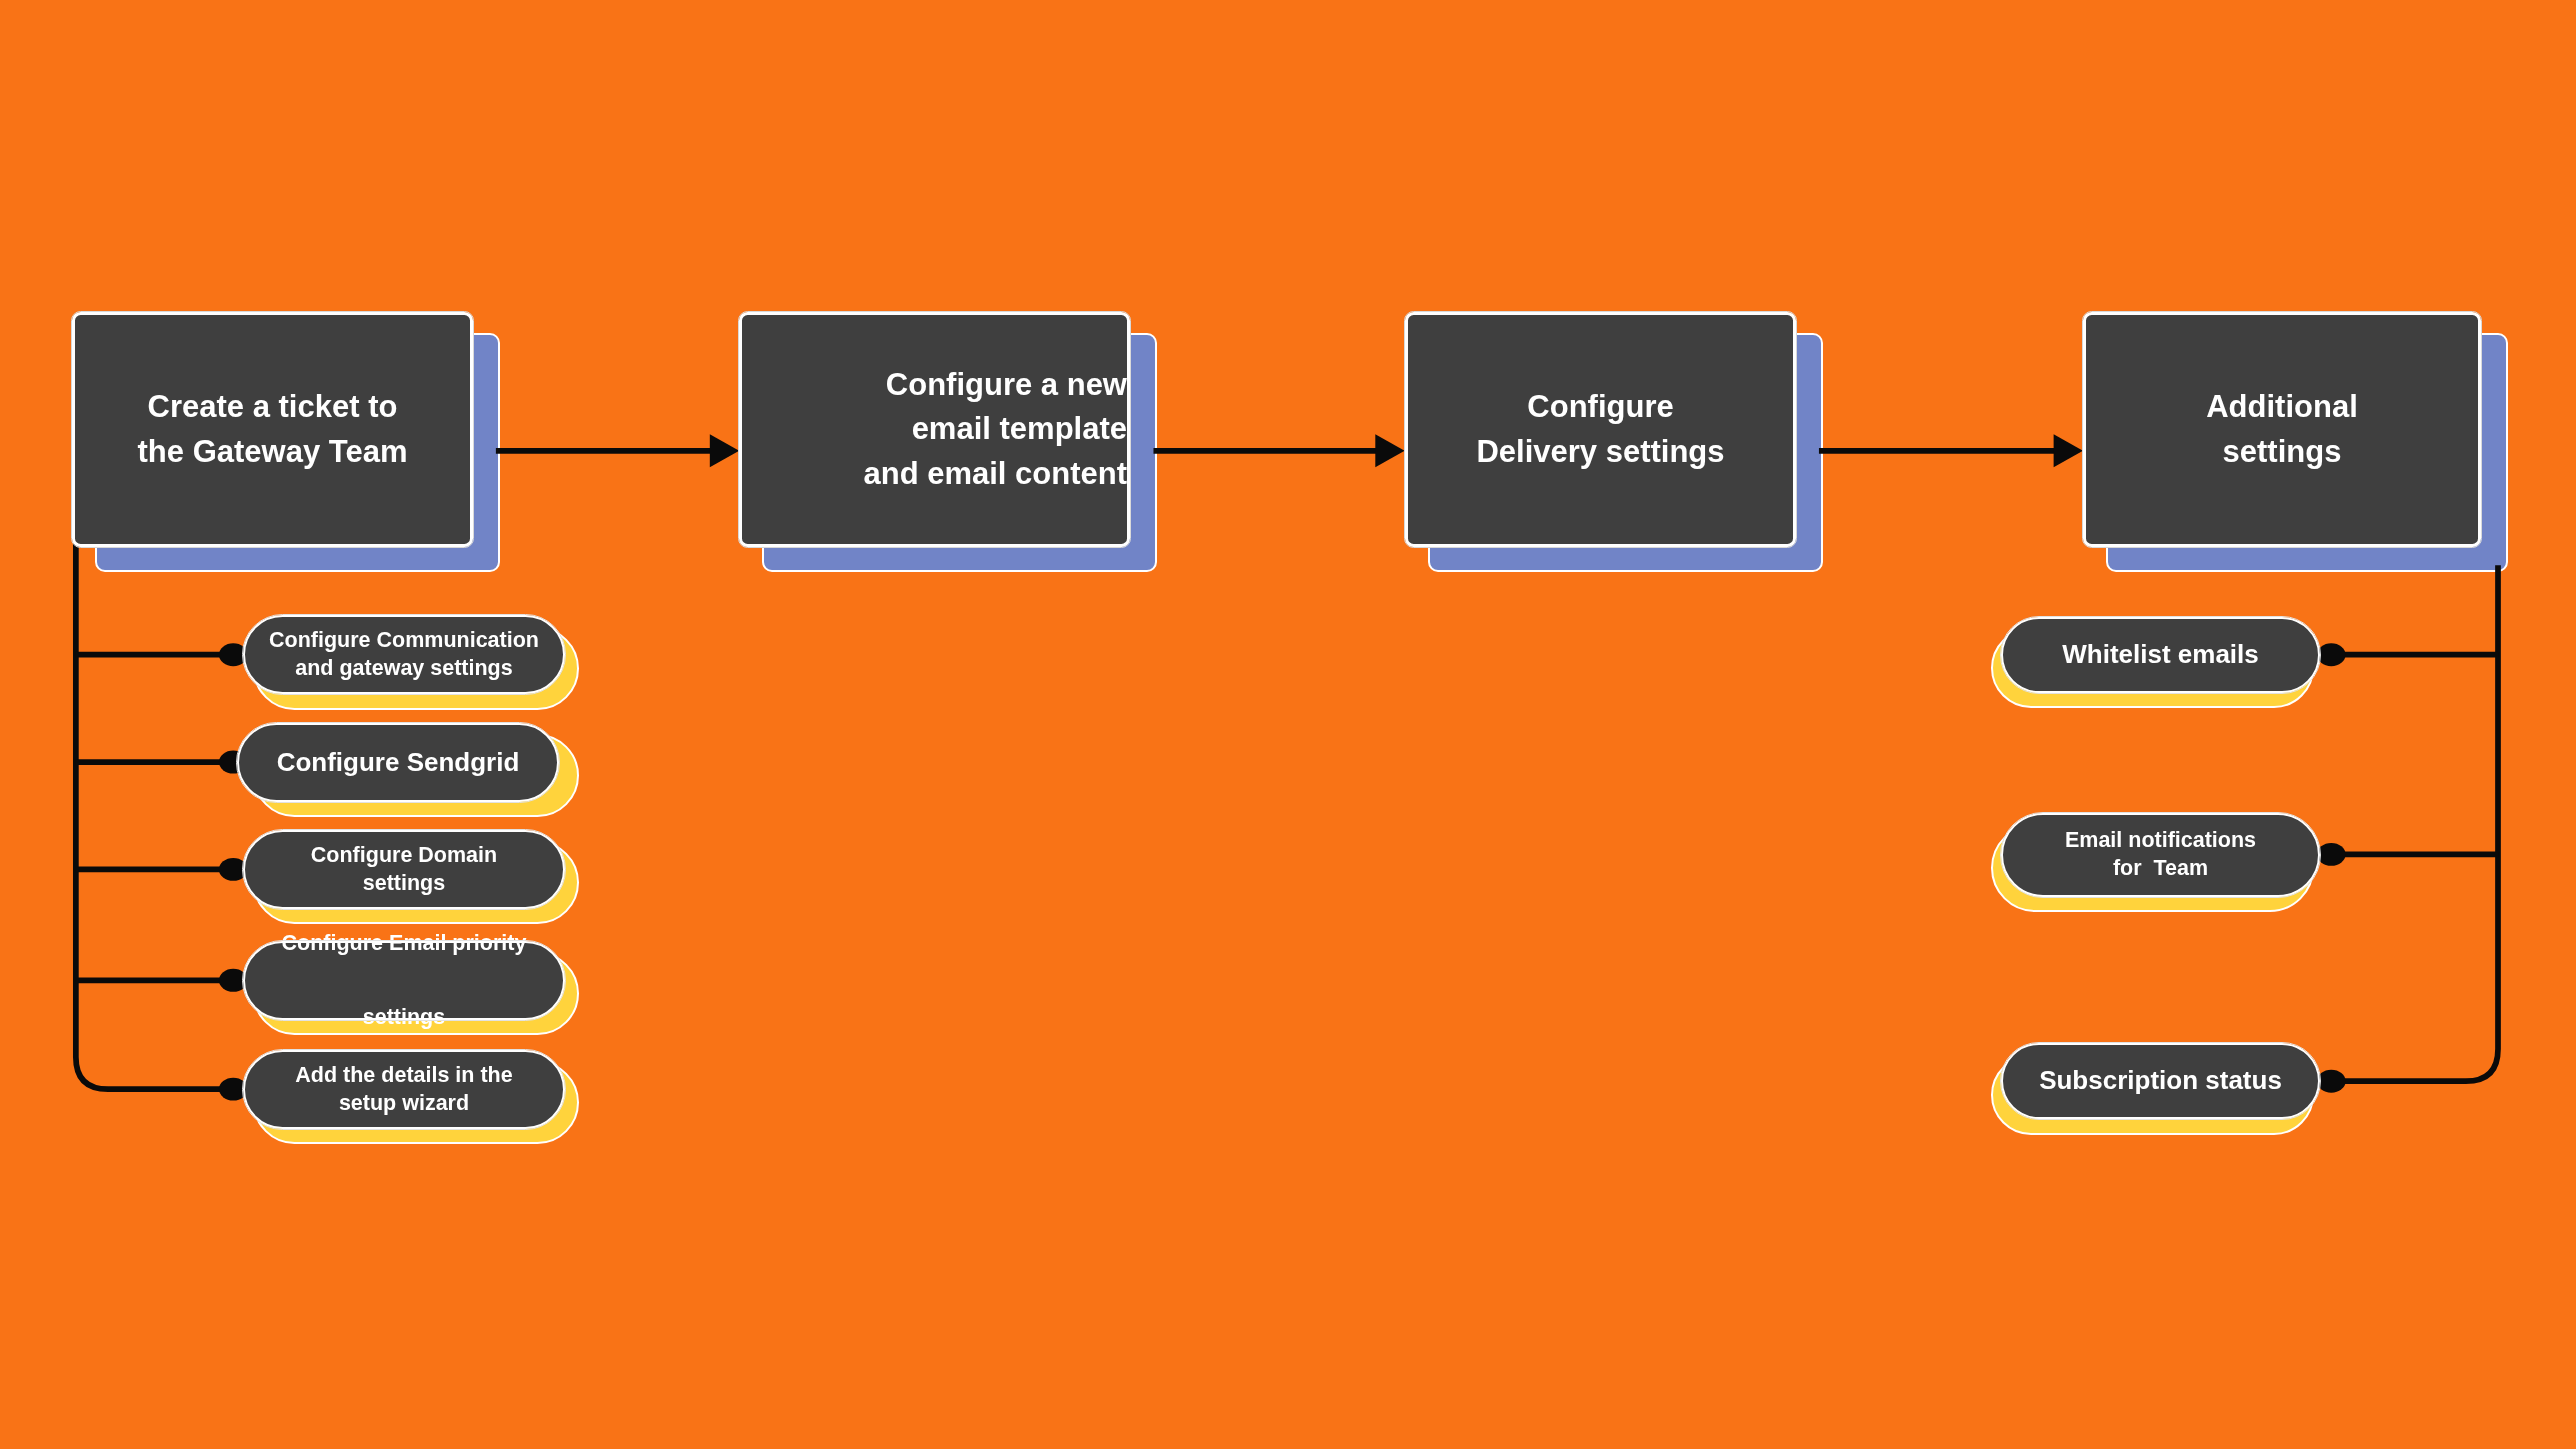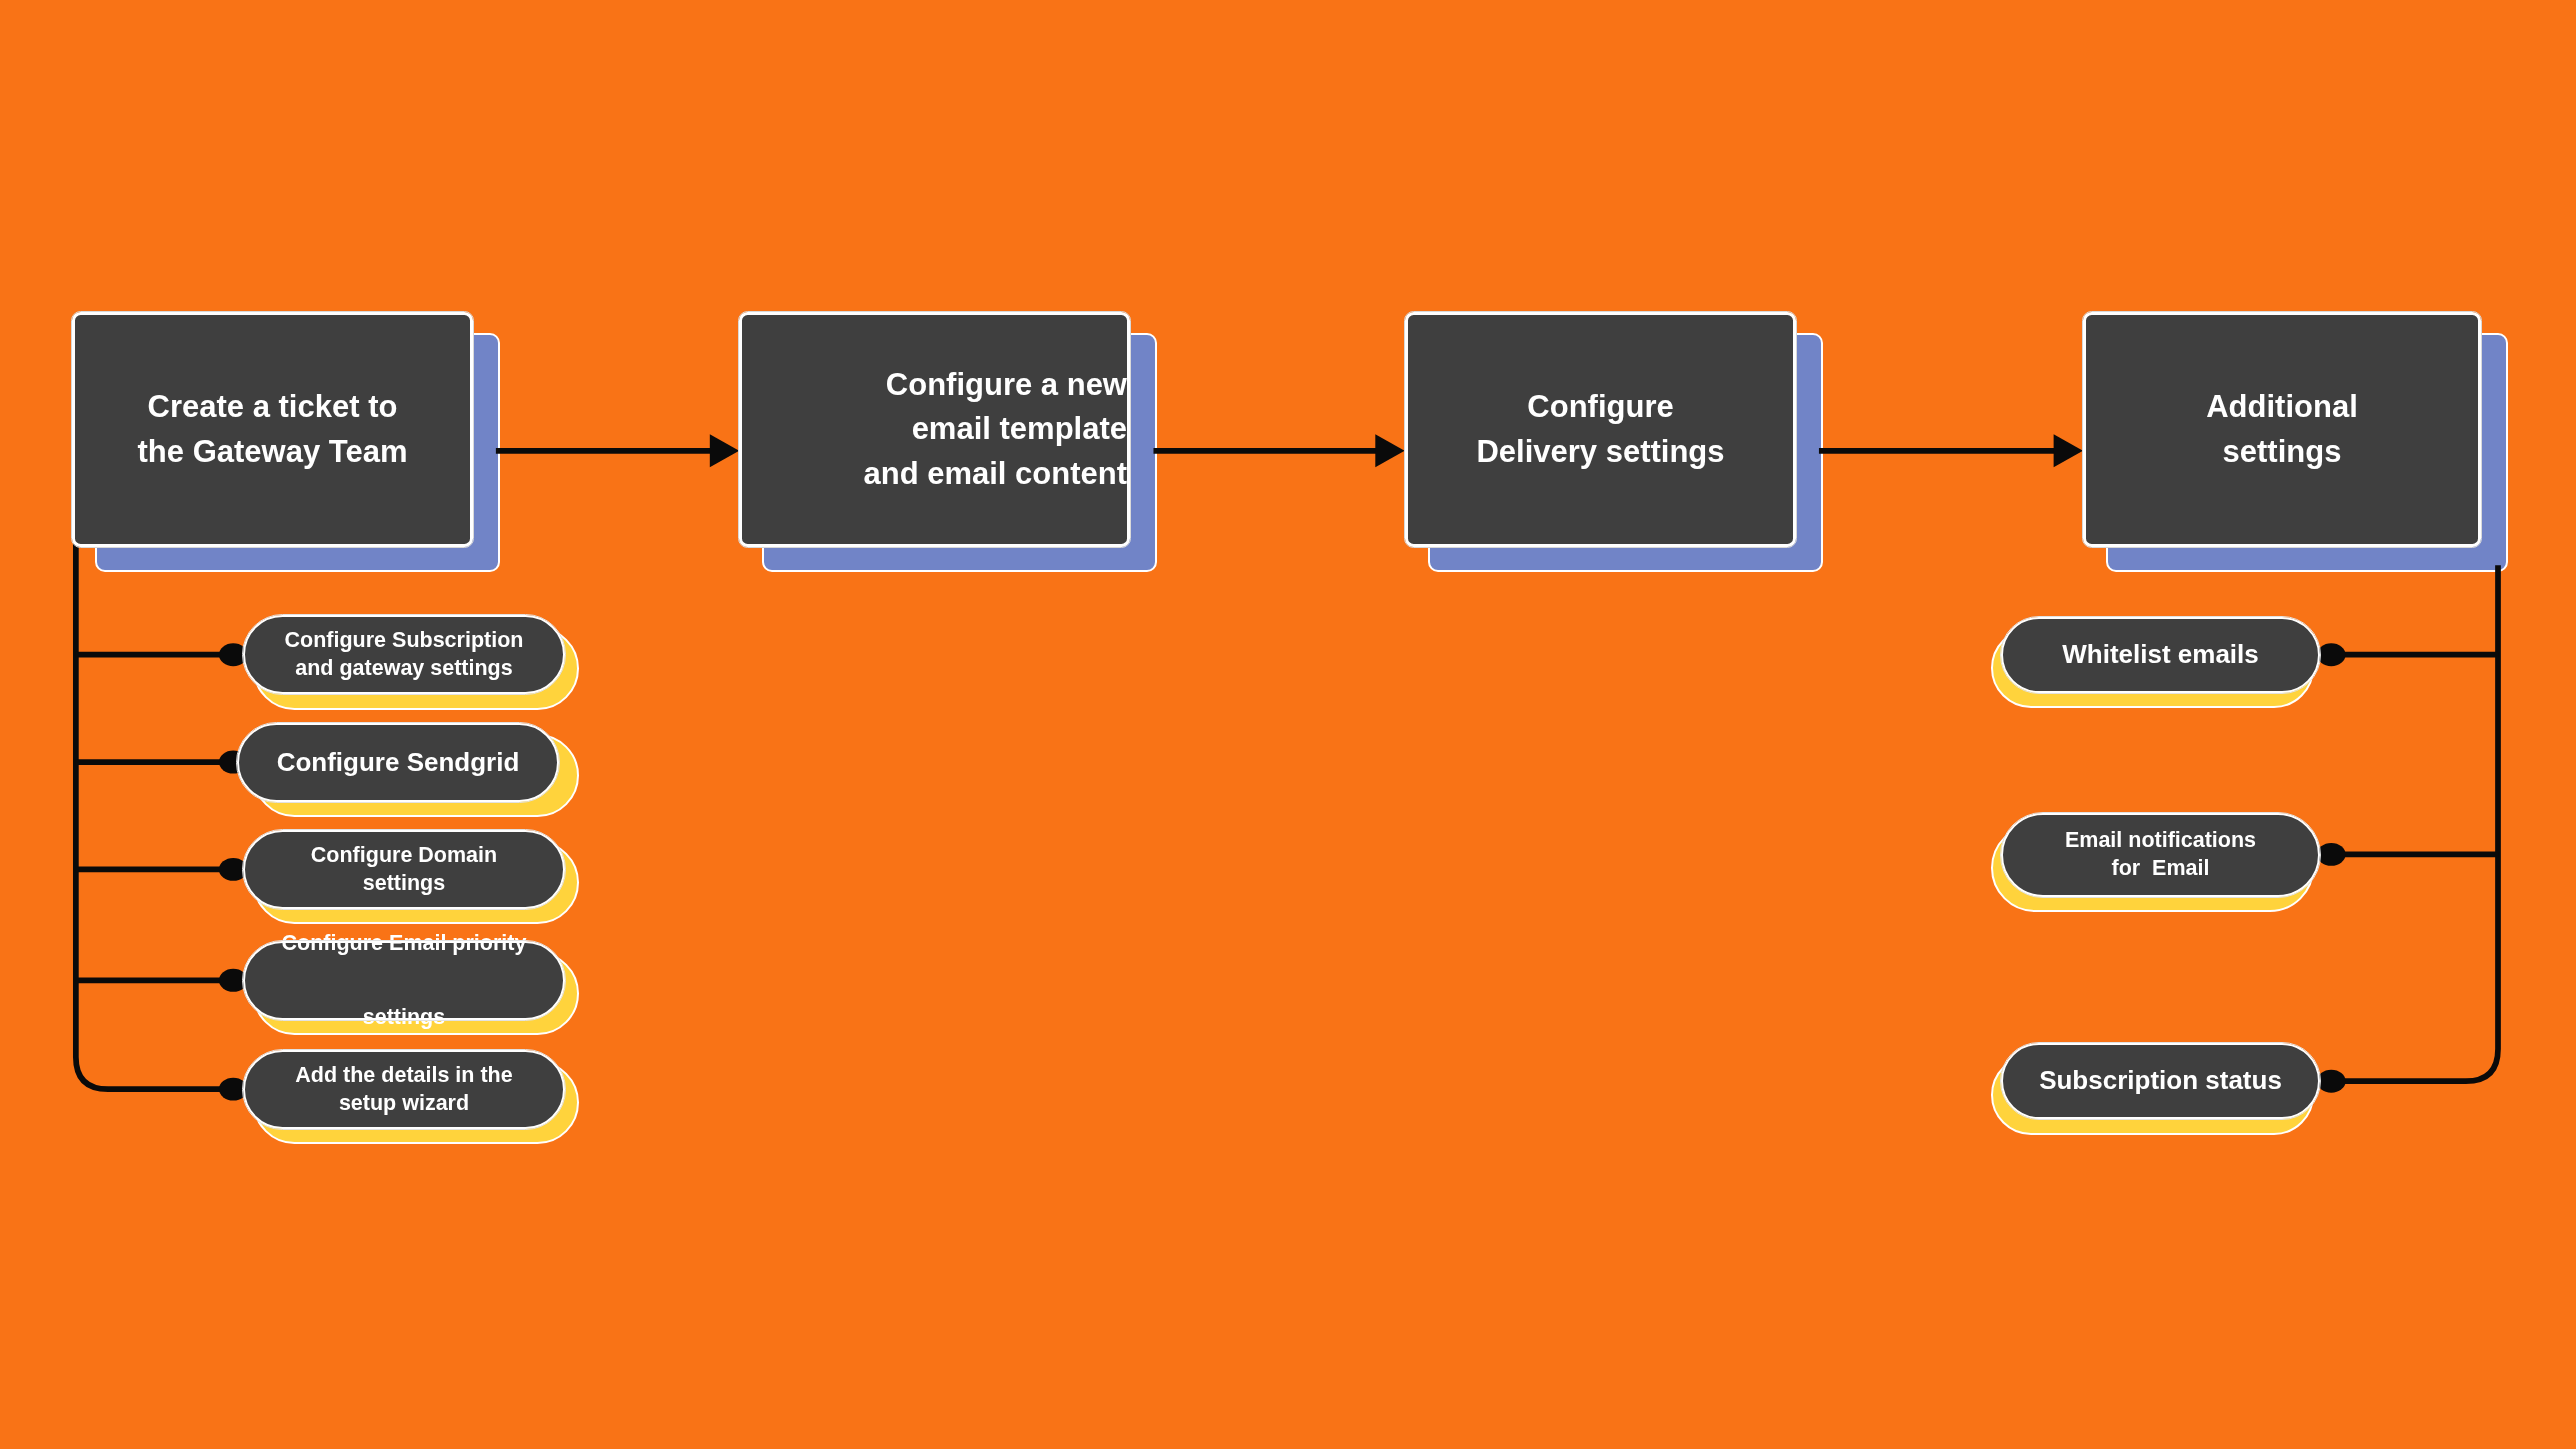--- a/index.html
+++ b/index.html
@@ -132,21 +132,21 @@
     <div class="line">settings</div>
   </div>
 
   <div class="shadow yellow-shadow" style="left:253px; top:627px; width:322px; height:79px;"></div>
   <div class="shadow yellow-shadow" style="left:253px; top:734px; width:322px; height:79px;"></div>
   <div class="shadow yellow-shadow" style="left:253px; top:841px; width:322px; height:79px;"></div>
   <div class="shadow yellow-shadow" style="left:253px; top:952px; width:322px; height:79px;"></div>
   <div class="shadow yellow-shadow" style="left:253px; top:1061px; width:322px; height:79px;"></div>
 
   <div class="node pill" style="left:243px; top:615px; width:322px; height:79px;">
-    <div class="line">Configure Subscription</div>
+    <div class="line">Configure Communication</div>
     <div class="line">and gateway settings</div>
   </div>
   <div class="node pill single" style="left:237px; top:723px; width:322px; height:79px;text-align:center;">
     <div class="line">Configure Sendgrid</div>
   </div>
   <div class="node pill" style="left:243px; top:830px; width:322px; height:79px;">
     <div class="line">Configure Domain</div>
     <div class="line">settings</div>
   </div>
   <div class="node pill" style="left:243px; top:941px; width:322px; height:79px;gap:46px;">
@@ -160,20 +160,20 @@
 
   <div class="shadow yellow-shadow" style="left:1991px; top:628px; width:319px; height:76px;"></div>
   <div class="shadow yellow-shadow" style="left:1991px; top:824px; width:319px; height:84px;"></div>
   <div class="shadow yellow-shadow" style="left:1991px; top:1055px; width:319px; height:76px;"></div>
 
   <div class="node pill single" style="left:2001px; top:617px; width:319px; height:76px;">
     <div class="line">Whitelist emails</div>
   </div>
   <div class="node pill" style="left:2001px; top:813px; width:319px; height:84px;">
     <div class="line">Email notifications</div>
-    <div class="line">for  Email</div>
+    <div class="line">for  Team</div>
   </div>
   <div class="node pill single" style="left:2001px; top:1043px; width:319px; height:76px;">
     <div class="line">Subscription status</div>
   </div>
 
 </div>
 
 
 </body></html>

